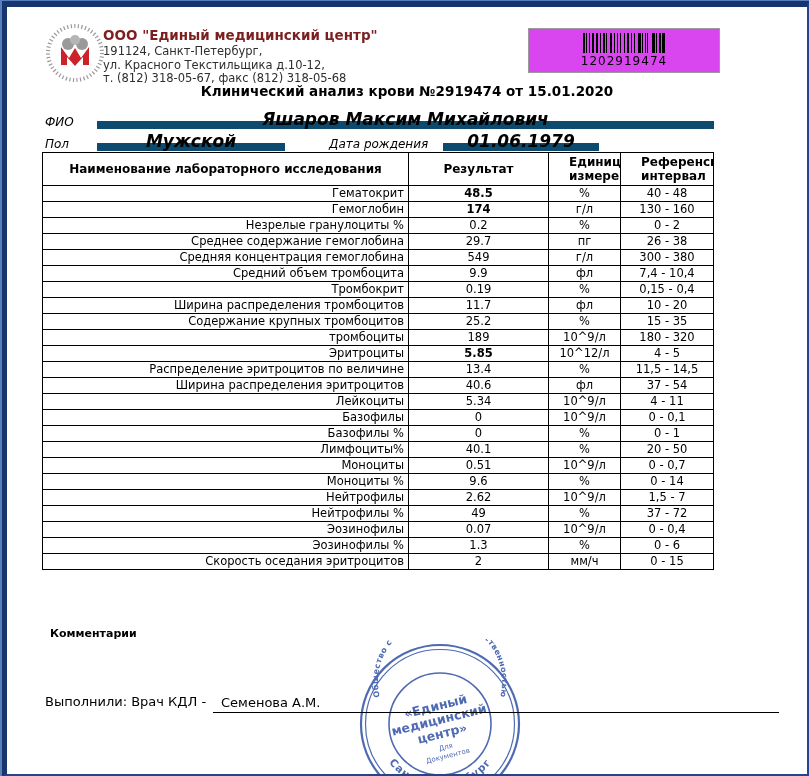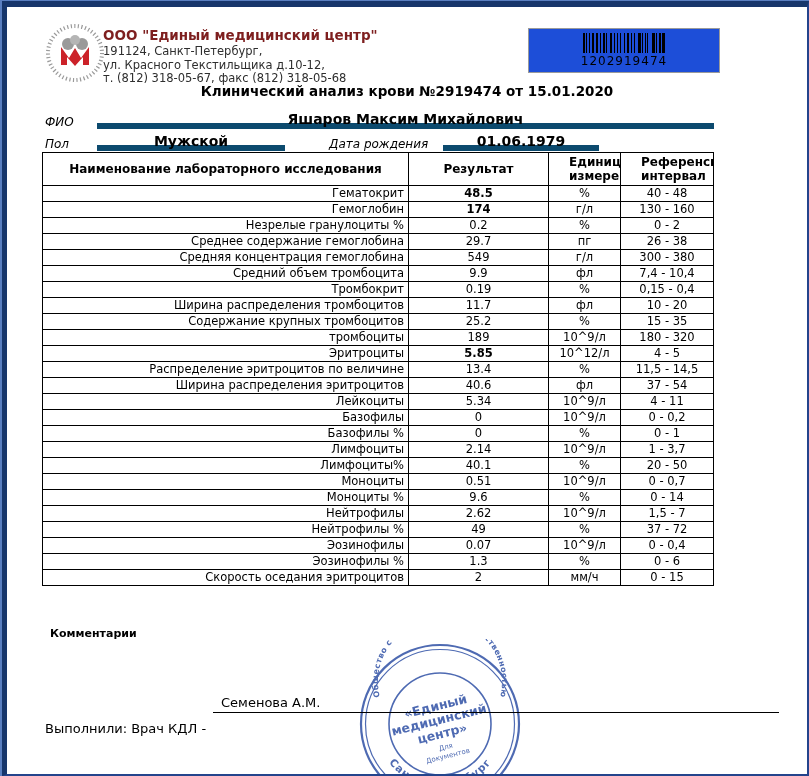--- a/index.html
+++ b/index.html
@@ -19,53 +19,53 @@
     border-bottom: 2px solid #24448c;
     overflow: hidden;
     color: #000;
   }
   
   .logo { position: absolute; left: 36px; top: 14px; width: 64px; height: 64px; }
   .clinic-name { position: absolute; left: 96px; top: 20px; font-size: 13.5px; font-weight: bold; color: #7e1f1f; }
   .clinic-address { position: absolute; left: 96px; top: 38px; font-size: 11.5px; line-height: 13.5px; color: #2e2e2e; }
   .barcode-box {
     position: absolute; left: 521px; top: 21px; width: 192px; height: 45px;
-    border: 1px solid #9a9a9a; background: #1d4ed8;
+    border: 1px solid #9a9a9a; background: #d946ef;
     display: flex; flex-direction: column; align-items: center; justify-content: flex-start;
     padding-top: 4px;
   }
   .barcode-bars { display: flex; align-items: stretch; height: 20px; }
   .barcode-bars span { display: block; height: 100%; background: #000; }
   .barcode-bars .gap { background: transparent; }
   .barcode-number { font-size: 12px; letter-spacing: 1px; margin-top: 1px; }
   .report-title { position: absolute; left: 0; right: 0; top: 76px; text-align: center; font-size: 13.5px; font-weight: bold; }
 
   
   .field-label { position: absolute; font-size: 12px; font-style: italic; }
   .fio-label { left: 38px; top: 108px; }
   .sex-label { left: 38px; top: 130px; }
   .birth-label { left: 322px; top: 130px; }
-  .u-line { position: absolute; border-bottom: 6px solid #0c4a6e; text-align: center; font-size: 14px; font-weight: bold; height: 17px; line-height: 15px; }
+  .u-line { position: absolute; border-bottom: 8px solid #0c4a6e; text-align: center; font-size: 17px; font-weight: bold; font-style: italic; height: 17px; line-height: 15px; }
   .fio-line   { left: 90px;  top: 105px; width: 617px; }
   .sex-line   { left: 90px;  top: 127px; width: 188px; }
   .birth-line { left: 436px; top: 127px; width: 156px; }
 
   
   table.lab { position: absolute; left: 35px; top: 145px; width: 671px; border-collapse: collapse; table-layout: fixed; }
   table.lab th, table.lab td { border: 1px solid #000; overflow: hidden; white-space: nowrap; }
   table.lab th { font-size: 12px; font-weight: bold; text-align: center; padding: 1px 20px; line-height: 14px; white-space: normal; height: 33px; }
   table.lab td { font-size: 11.5px; height: 16px; padding: 0 4px; line-height: 15px; }
   td.name { text-align: right; }
   td.result, td.units, td.ref { text-align: center; }
   td .bold, td.bold { font-weight: bold; }
 
   .comments-label { position: absolute; left: 43px; top: 620px; font-size: 11px; font-weight: bold; }
 
   
-  .performed-label { position: absolute; left: 38px; top: 714px; font-size: 13px; z-index: 3; }
+  .performed-label { position: absolute; left: 38px; top: 687px; font-size: 13px; z-index: 3; }
   .doctor-name { position: absolute; left: 214px; top: 688px; font-size: 13px; z-index: 3; }
   .doctor-line { position: absolute; left: 206px; top: 689px; width: 566px; border-bottom: 1.5px solid #000; height: 17px; z-index: 3; }
 
   .stamp { position: absolute; left: 348px; top: 632px; width: 170px; height: 170px; opacity: 0.88; z-index: 1; }
 </style>
 </head>
 <body>
 
 <div class="frame">
   <div class="page">
@@ -256,33 +256,27 @@
           <tr>
             <td class="name">Лейкоциты</td>
             <td class="result">5.34</td>
             <td class="units">10^9/л</td>
             <td class="ref">4 - 11</td>
           </tr>
           <tr>
             <td class="name">Базофилы</td>
             <td class="result">0</td>
             <td class="units">10^9/л</td>
-            <td class="ref">0 - 0,2</td>
+            <td class="ref">0 - 0,1</td>
           </tr>
           <tr>
             <td class="name">Базофилы %</td>
             <td class="result">0</td>
             <td class="units">%</td>
             <td class="ref">0 - 1</td>
-          </tr>
-          <tr>
-            <td class="name">Лимфоциты</td>
-            <td class="result">2.14</td>
-            <td class="units">10^9/л</td>
-            <td class="ref">1 - 3,7</td>
           </tr>
           <tr>
             <td class="name">Лимфоциты%</td>
             <td class="result">40.1</td>
             <td class="units">%</td>
             <td class="ref">20 - 50</td>
           </tr>
           <tr>
             <td class="name">Моноциты</td>
             <td class="result">0.51</td>

